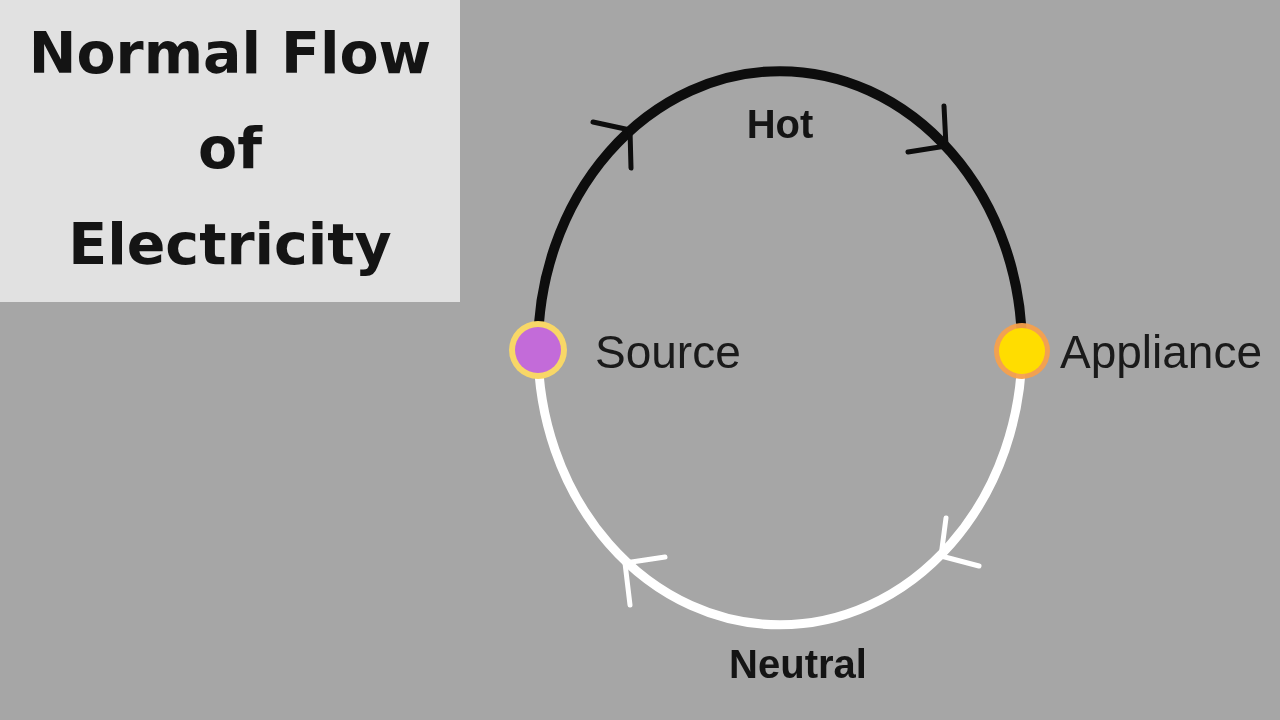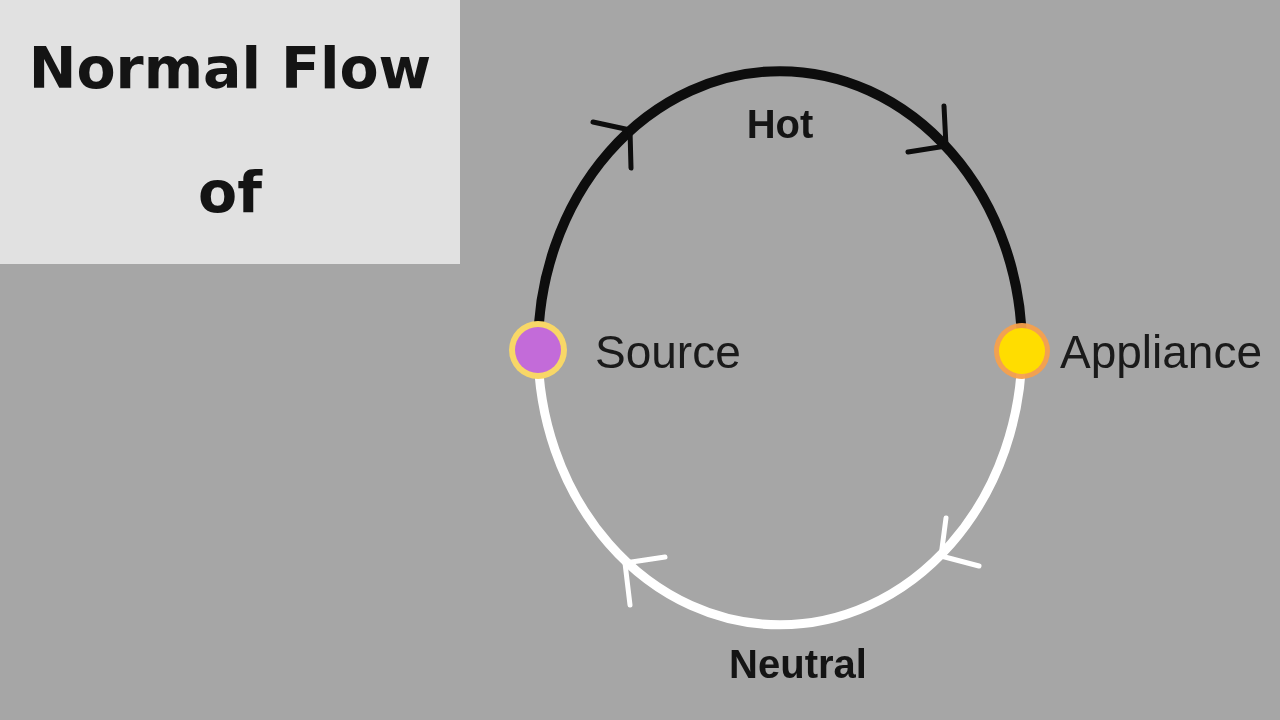--- a/index.html
+++ b/index.html
@@ -2,21 +2,21 @@
 <html><head>
 <meta charset="utf-8">
 <style>
   html,body{margin:0;padding:0;}
   body{
     width:1280px;height:720px;overflow:hidden;
     background:#a6a6a6;position:relative;
     font-family:"Liberation Sans", sans-serif;
   }
   .title-box{
-    position:absolute;left:0;top:0;width:460px;height:264px;
+    position:absolute;left:0;top:0;width:460px;height:302px;
     background:#e1e1e1;
     display:flex;flex-direction:column;justify-content:space-around;
     align-items:center;text-align:center;
     padding:6px 0 10px 0;box-sizing:border-box;
   }
   .title-line{
     font-family:"DejaVu Sans", sans-serif;
     font-weight:700;font-size:57px;line-height:1.0;
     color:#141414;letter-spacing:0px;white-space:nowrap;
   }
@@ -25,20 +25,21 @@
   .chev{fill:none;stroke-linecap:round;stroke-linejoin:round;}
   .lbl-bold{font-family:"Liberation Sans", sans-serif;font-weight:700;font-size:40px;fill:#141414;}
   .lbl-node{font-family:"Liberation Sans", sans-serif;font-weight:400;font-size:46px;fill:#1a1a1a;}
 </style>
 </head>
 <body>
 
 <div class="title-box">
   <div class="title-line">Normal Flow</div>
   <div class="title-line">of</div>
+  <div class="title-line">Electricity</div>
 </div>
 
 <svg class="diagram" width="1280" height="720" viewBox="0 0 1280 720">
 
   <path class="wire" d="M 538 348 A 242 277 0 0 1 1022 348" stroke-width="10" stroke="#0d0d0d"></path>
 
   <path class="wire" d="M 1022 348 A 242 277 0 0 1 538 348" stroke-width="9" stroke="#ffffff"></path>
 
   <polyline class="chev" points="593,122 630,130 631,168" stroke-width="5" stroke="#0d0d0d"></polyline>
   <polyline class="chev" points="944,106 946,146 908,152" stroke-width="5" stroke="#0d0d0d"></polyline>

